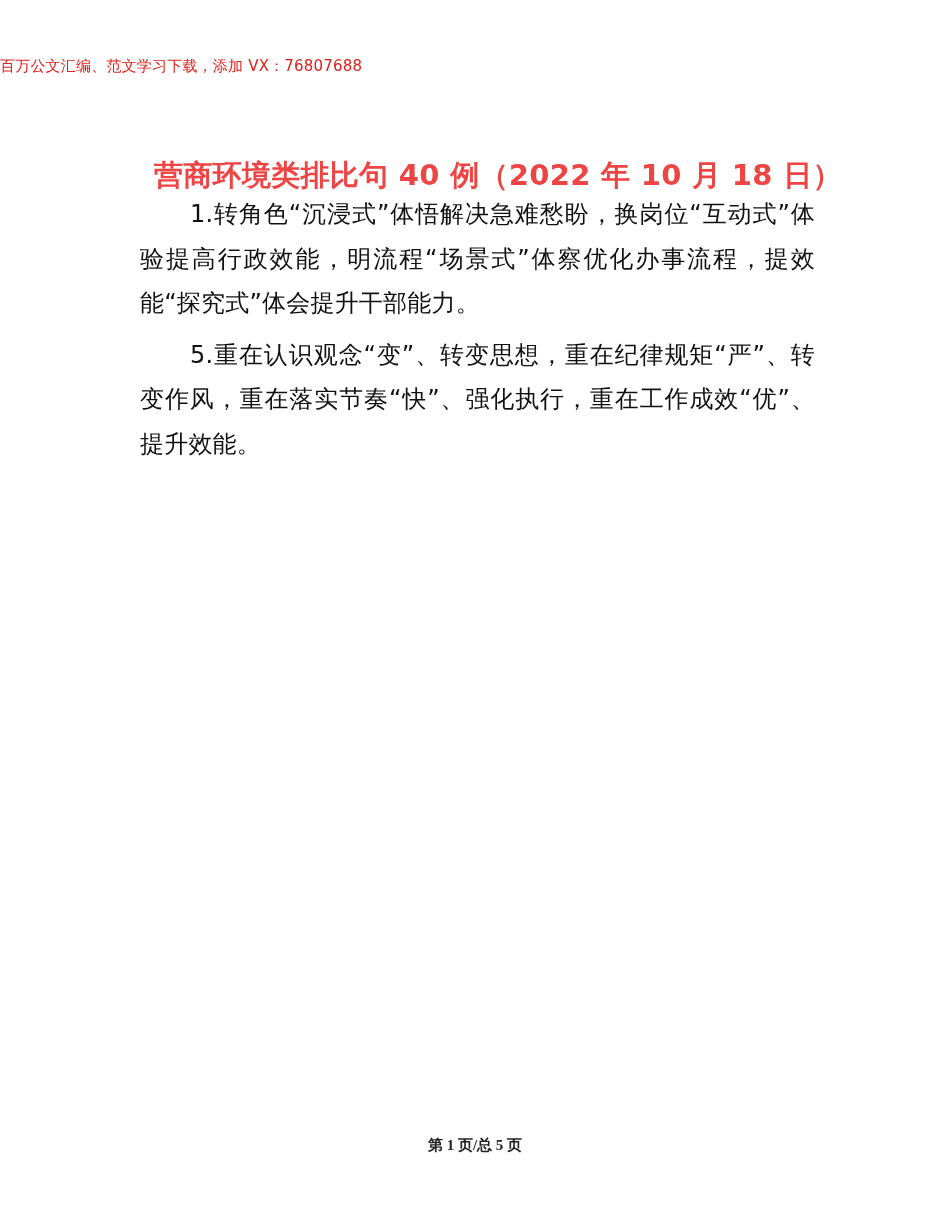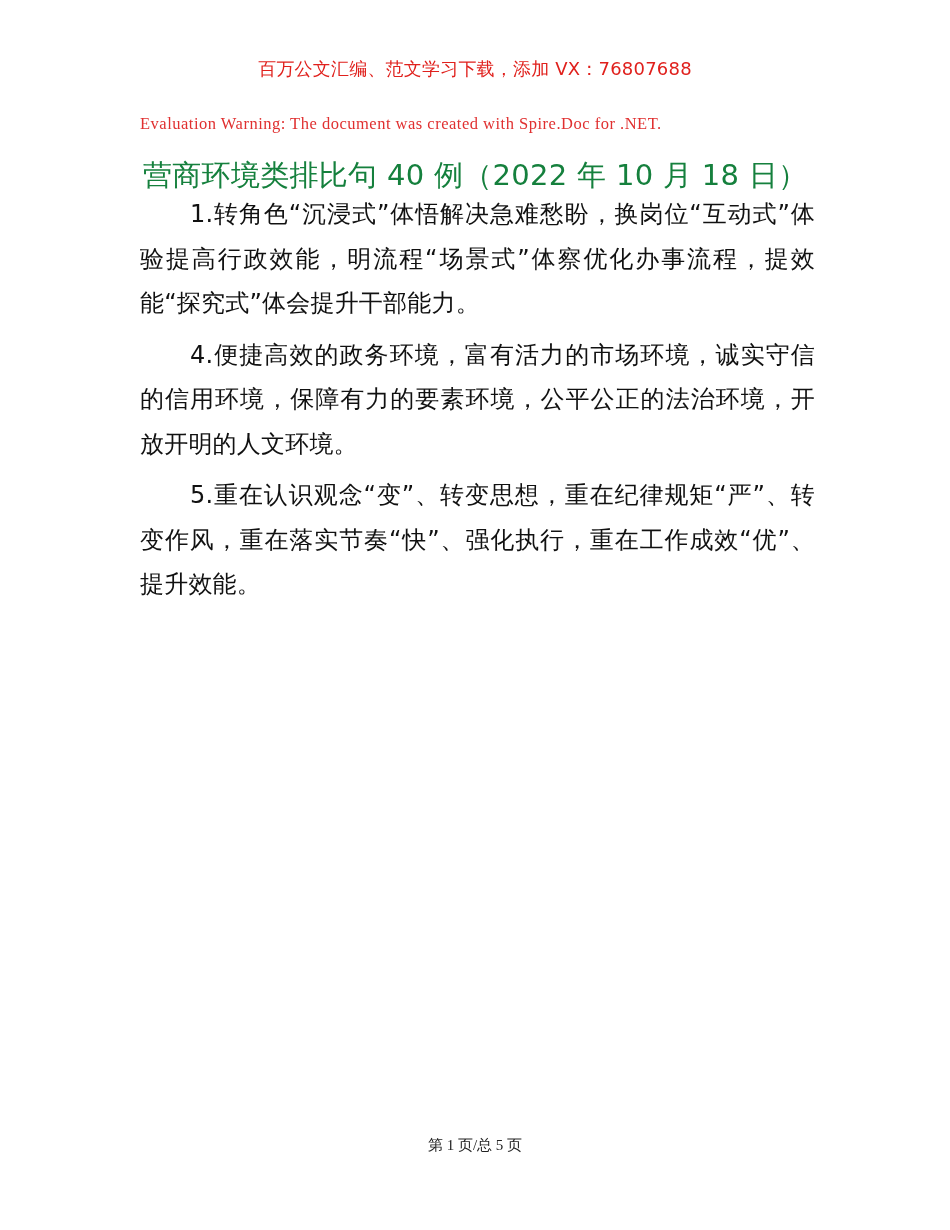--- a/index.html
+++ b/index.html
@@ -19,43 +19,43 @@
     position: absolute;
     left: 0; top: 0;
     width: 950px; height: 1230px;
     background: #ffffff;
   }
   .header-ad {
     position: absolute;
     top: 57px;
     left: 0;
     width: 950px;
-    text-align: center;
     color: #e0201c;
-    font-size: 18px;
+    font-size: 15px;
     letter-spacing: 0.2px;
   }
   .eval-warning {
     position: absolute;
     top: 114px;
     left: 140px;
     color: #e03030;
     font-family: "Liberation Serif", "DejaVu Serif", serif;
     font-size: 16.5px;
     letter-spacing: 0.5px;
     white-space: nowrap;
   }
   .doc-title {
     position: absolute;
     top: 156px;
-    left: 143px;
+    left: 154px;
     font-size: 29px;
-    color: #15803d;
+    color: #ef4444;
     white-space: nowrap;
     letter-spacing: 0.3px;
+    font-weight: bold;
   }
   .content {
     position: absolute;
     top: 192px;
     left: 140px;
     width: 675px;
   }
   .para {
     font-size: 24px;
     line-height: 44.5px;
@@ -68,34 +68,33 @@
   }
   .footer {
     position: absolute;
     top: 1136px;
     left: 0;
     width: 950px;
     text-align: center;
     font-family: "Liberation Serif", "DejaVu Serif", serif;
     font-size: 15px;
     color: #222222;
+    font-weight: bold;
   }
 </style>
 </head>
 <body>
 
 <div class="page">
 
   <div class="header-ad">百万公文汇编、范文学习下载，添加 VX：76807688</div>
 
-  <div class="eval-warning">Evaluation Warning: The document was created with Spire.Doc for .NET.</div>
 
   <div class="doc-title">营商环境类排比句 40 例（2022 年 10 月 18 日）</div>
 
   <div class="content">
     <p class="para">1.转角色“沉浸式”体悟解决急难愁盼，换岗位“互动式”体验提高行政效能，明流程“场景式”体察优化办事流程，提效能“探究式”体会提升干部能力。</p>
-    <p class="para">4.便捷高效的政务环境，富有活力的市场环境，诚实守信的信用环境，保障有力的要素环境，公平公正的法治环境，开放开明的人文环境。</p>
     <p class="para">5.重在认识观念“变”、转变思想，重在纪律规矩“严”、转变作风，重在落实节奏“快”、强化执行，重在工作成效“优”、提升效能。</p>
   </div>
 
   <div class="footer">第 1 页/总 5 页</div>
 
 </div>
 
 </body></html>

